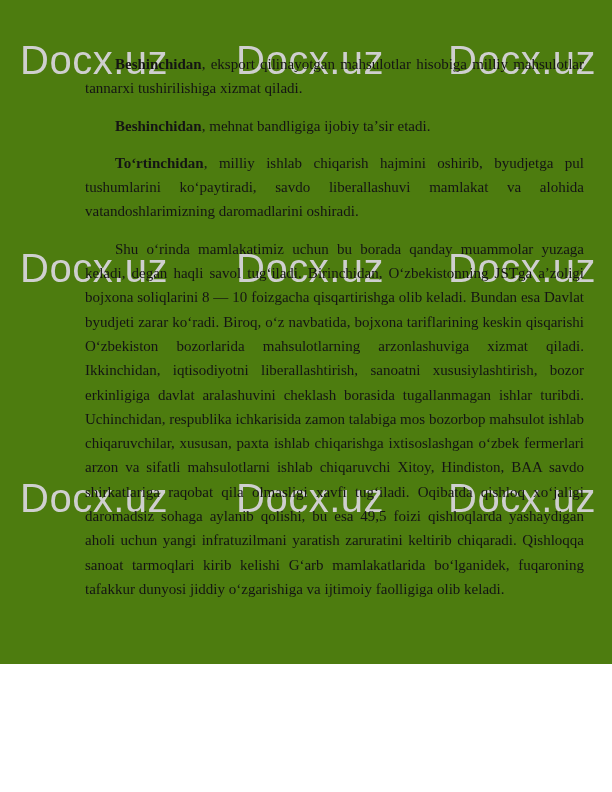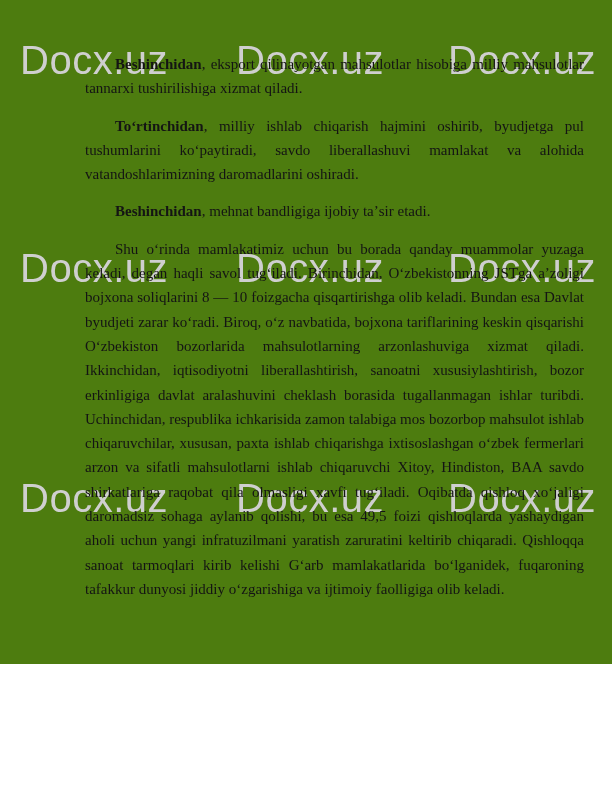--- a/index.html
+++ b/index.html
@@ -76,18 +76,18 @@
       <span class="wm" style="left: 448px; top: 248px;">Docx.uz</span>
       <span class="wm" style="left: 20px; top: 478px;">Docx.uz</span>
       <span class="wm" style="left: 236px; top: 478px;">Docx.uz</span>
       <span class="wm" style="left: 448px; top: 478px;">Docx.uz</span>
       <span class="wm" style="left: 20px; top: 698px;">Docx.uz</span>
       <span class="wm" style="left: 236px; top: 698px;">Docx.uz</span>
       <span class="wm" style="left: 448px; top: 698px;">Docx.uz</span>
     </div>
   <div class="content" id="doc-body">
       <p class="para"><b>Beshinchidan</b><span>, eksport qilinayotgan mahsulotlar hisobiga milliy mahsulotlar tannarxi tushirilishiga xizmat qiladi.</span></p>
+      <p class="para"><b>Beshinchidan</b><span>, mehnat bandligiga ijobiy taʼsir etadi.</span></p>
       <p class="para"><b>Toʻrtinchidan</b><span>, milliy ishlab chiqarish hajmini oshirib, byudjetga pul tushumlarini koʻpaytiradi, savdo liberallashuvi mamlakat va alohida vatandoshlarimizning daromadlarini oshiradi.</span></p>
-      <p class="para"><b>Beshinchidan</b><span>, mehnat bandligiga ijobiy taʼsir etadi.</span></p>
       <p class="para"><span>Shu oʻrinda mamlakatimiz uchun bu borada qanday muammolar yuzaga keladi, degan haqli savol tugʻiladi. Birinchidan, Oʻzbekistonning JSTga aʼzoligi bojxona soliqlarini 8 — 10 foizgacha qisqartirishga olib keladi. Bundan esa Davlat byudjeti zarar koʻradi. Biroq, oʻz navbatida, bojxona tariflarining keskin qisqarishi Oʻzbekiston bozorlarida mahsulotlarning arzonlashuviga xizmat qiladi. Ikkinchidan, iqtisodiyotni liberallashtirish, sanoatni xususiylashtirish, bozor erkinligiga davlat aralashuvini cheklash borasida tugallanmagan ishlar turibdi. Uchinchidan, respublika ichkarisida zamon talabiga mos bozorbop mahsulot ishlab chiqaruvchilar, xususan, paxta ishlab chiqarishga ixtisoslashgan oʻzbek fermerlari arzon va sifatli mahsulotlarni ishlab chiqaruvchi Xitoy, Hindiston, BAA savdo shirkatlariga raqobat qila olmasligi xavfi tugʻiladi. Oqibatda qishloq xoʻjaligi daromadsiz sohaga aylanib qolishi, bu esa 49,5 foizi qishloqlarda yashaydigan aholi uchun yangi infratuzilmani yaratish zaruratini keltirib chiqaradi. Qishloqqa sanoat tarmoqlari kirib kelishi Gʻarb mamlakatlarida boʻlganidek, fuqaroning tafakkur dunyosi jiddiy oʻzgarishiga va ijtimoiy faolligiga olib keladi.</span></p>
     </div>
   <div class="page-number">31</div>
 </div>
 
 </body></html>

